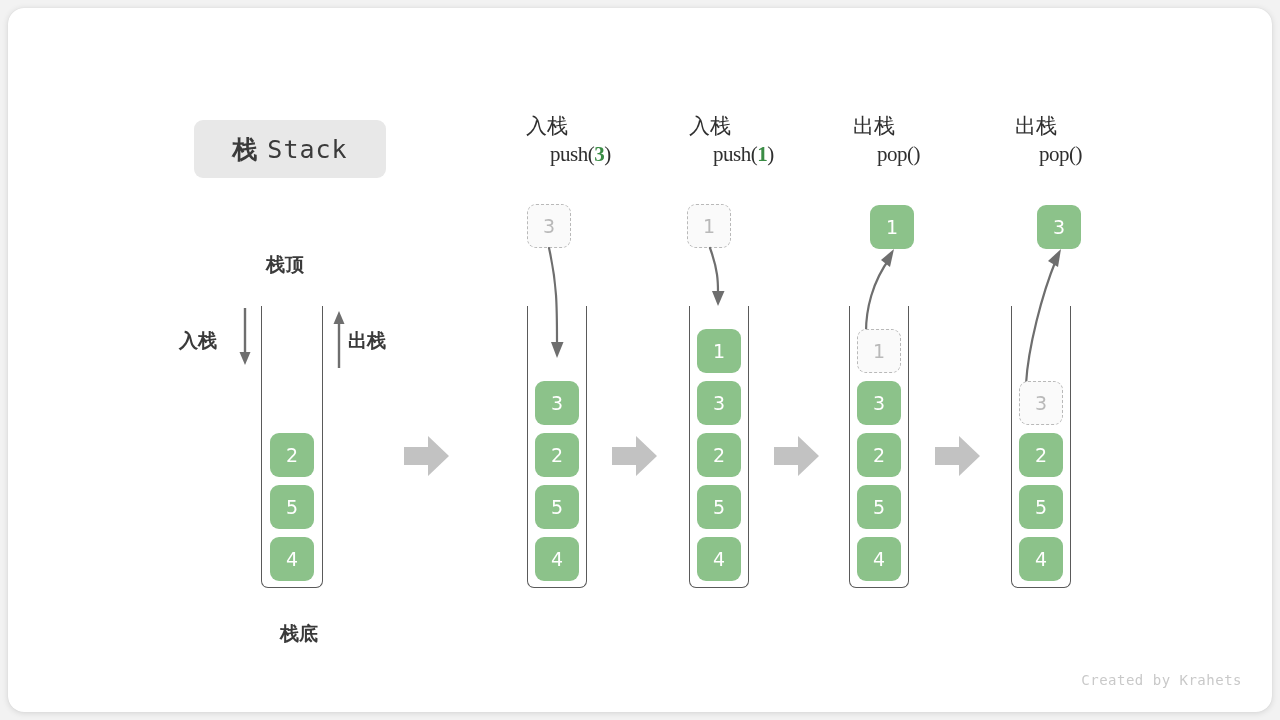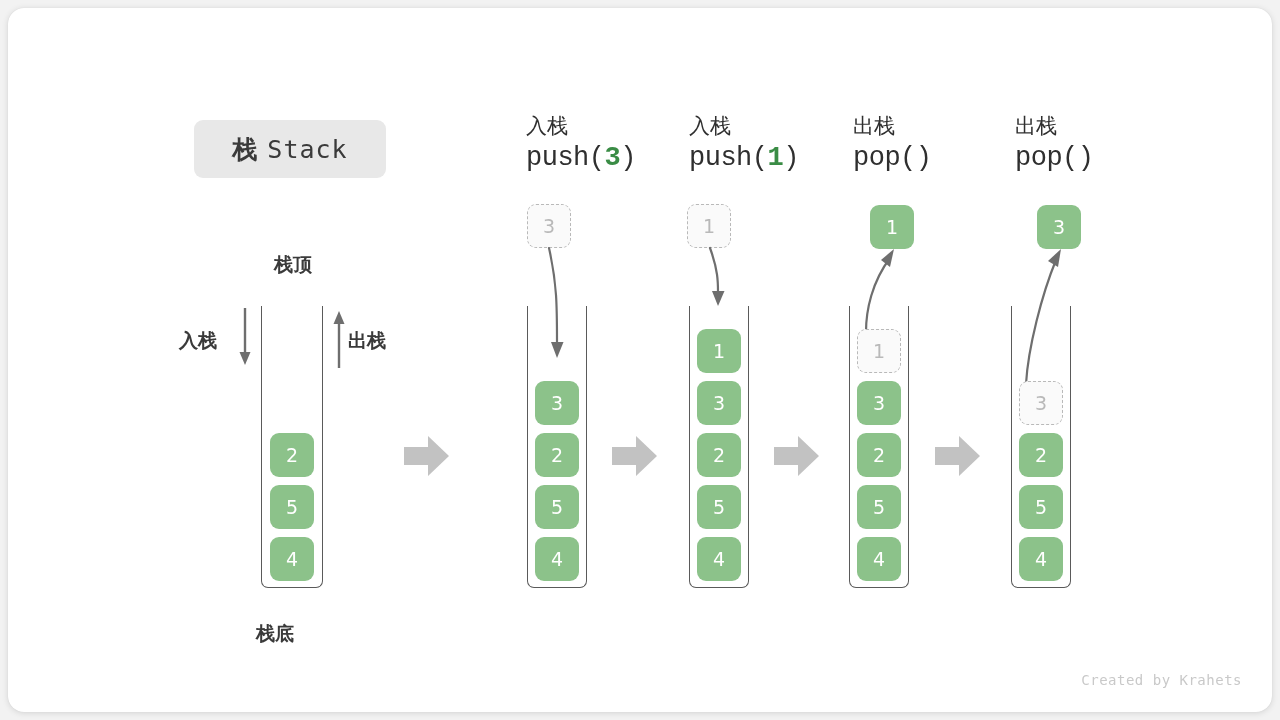--- a/index.html
+++ b/index.html
@@ -98,24 +98,25 @@
     text-align: left;
     line-height: 1.33;
     white-space: nowrap;
   }
   .col-head .line1 {
     font-family: "DejaVu Sans", "Liberation Sans", sans-serif;
     font-size: 21px;
     color: #2f2f2f;
   }
   .col-head .line2 {
-    font-family: Liberation Mono, monospace;
-    font-size: 27px;
+    font-family: Liberation Serif, serif;
+    font-size: 21px;
     color: #2f2f2f;
     letter-spacing: -0.5px;
+    margin-left: 24px;
   }
   .col-head .arg {
     color: #3a8c45;
     font-weight: bold;
   }
 
   
   #credit {
     right: 30px;
     bottom: 24px;
@@ -131,27 +132,27 @@
 </head>
 <body>
 
 <div id="card">
 
   <div class="abs" id="title-badge">
     <span class="t-cn">栈</span>
     <span class="t-en">Stack</span>
   </div>
 
-  <div class="abs cn-bold" style="left:258px; top:244px;margin-left:8px;">栈顶</div>
+  <div class="abs cn-bold" style="left:258px; top:244px;">栈顶</div>
 
   <div class="abs cn-bold" style="left:171px; top:320px;">入栈</div>
 
   <div class="abs cn-bold" style="left:340px; top:320px;">出栈</div>
 
-  <div class="abs cn-bold" style="left:248px; top:613px;">栈底</div>
+  <div class="abs cn-bold" style="left:272px; top:613px;">栈底</div>
 
   <svg class="abs" style="left:228px; top:300px;" width="20" height="60">
     <line x1="9" y1="0" x2="9" y2="46" stroke="#6e6e6e" stroke-width="2.4"></line>
     <polygon points="9,57 3.5,44 14.5,44" fill="#6e6e6e"></polygon>
   </svg>
 
   <svg class="abs" style="left:322px; top:300px;" width="20" height="60">
     <line x1="9" y1="60" x2="9" y2="14" stroke="#6e6e6e" stroke-width="2.4"></line>
     <polygon points="9,3 3.5,16 14.5,16" fill="#6e6e6e"></polygon>
   </svg>

